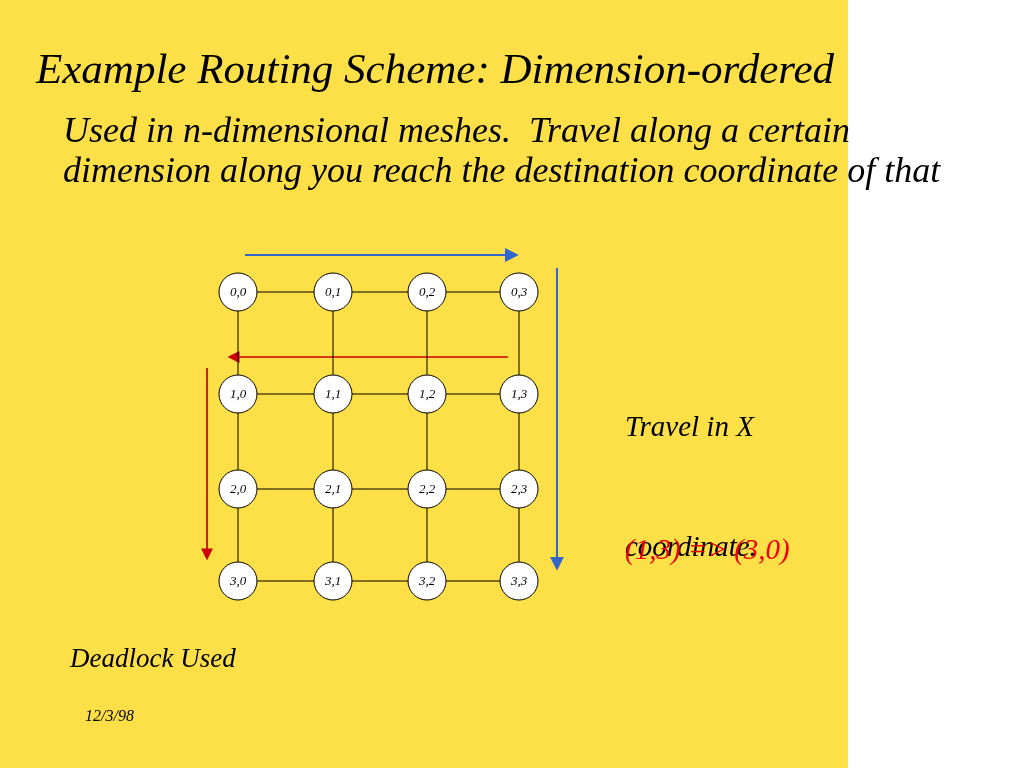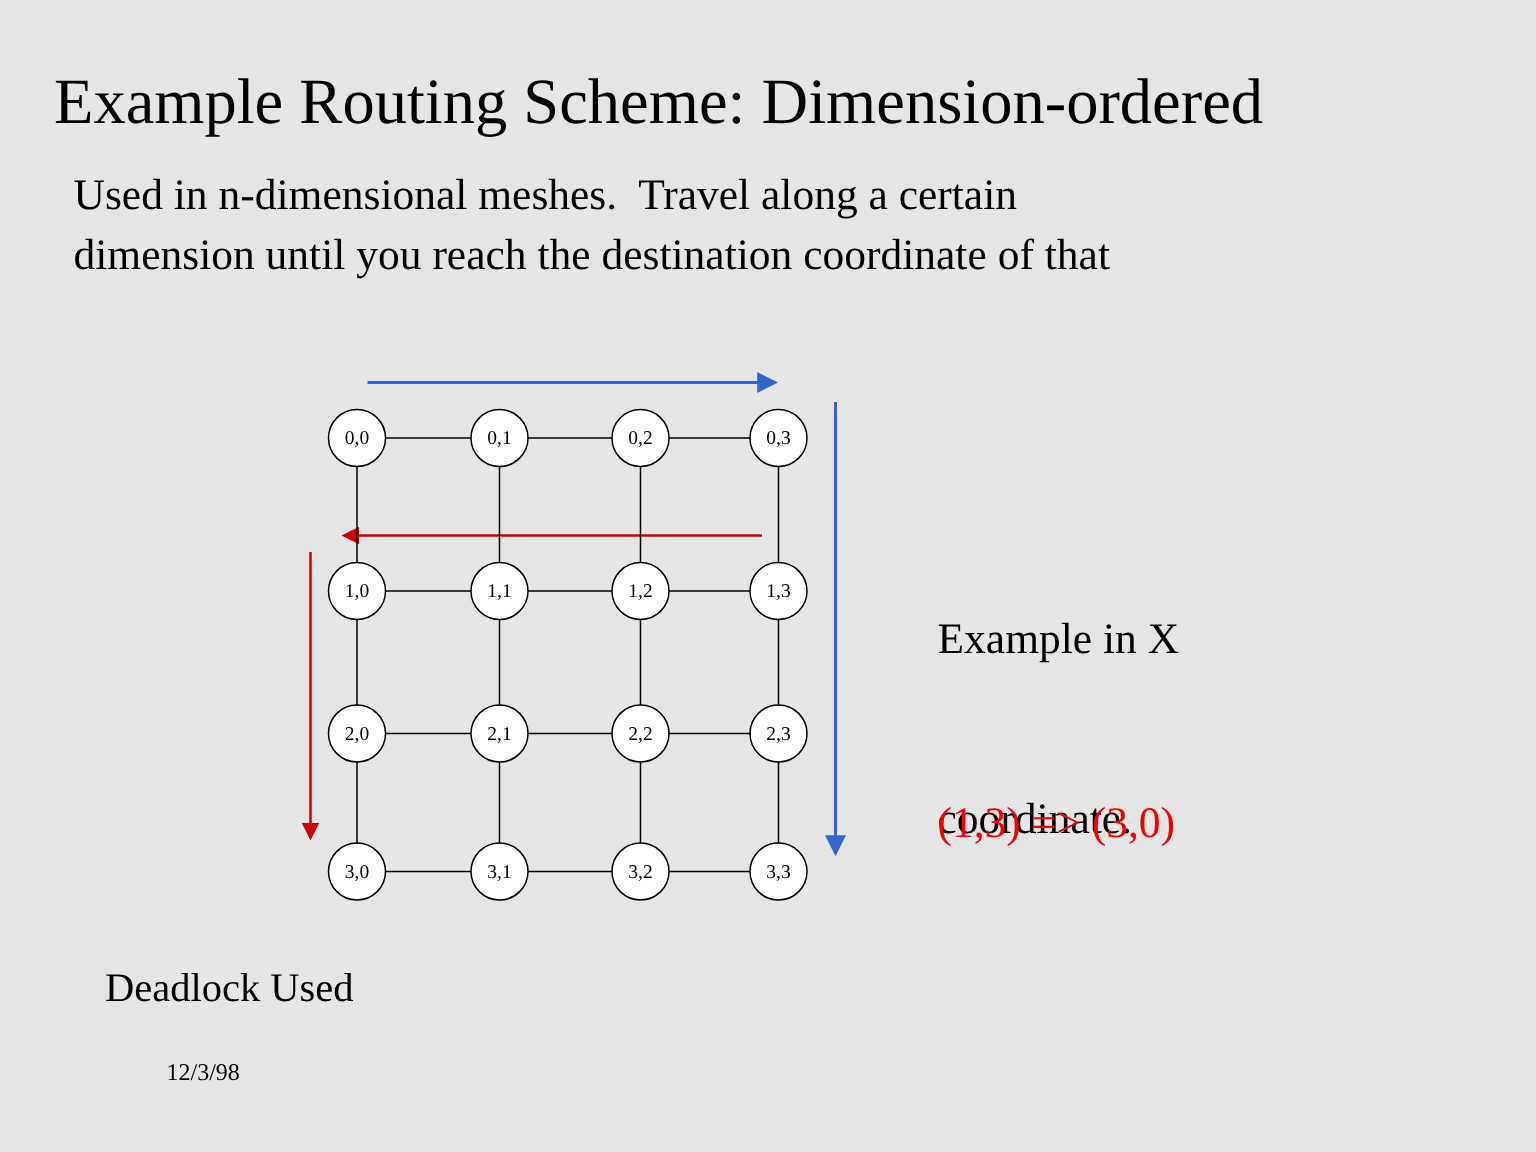--- a/index.html
+++ b/index.html
@@ -1,38 +1,39 @@
 <!DOCTYPE html>
 <html style="--blue-arrow: #3366cc; --red-arrow: #cc0000; --blue-text: #0000e0; --red-text: #ee0000;"><head>
 <meta charset="utf-8">
 <style>
   * { margin: 0; padding: 0; box-sizing: border-box; }
   html, body { background: #ffffff; }
   body { width: 1024px; height: 768px; overflow: hidden; }
   .slide {
     position: relative;
-    width: 1024px;
+    width: 848px;
     height: 768px;
-    background: #e5e5e5;
+    background: #fde047;
     font-family: "Liberation Serif", serif;
     color: #000000;
+    font-style: italic;
   }
   .title {
     position: absolute;
     left: 36px;
     top: 44px;
     font-size: 43px;
     font-weight: 400;
     white-space: nowrap;
   }
   .body-text {
     position: absolute;
-    left: 49px;
+    left: 63px;
     top: 110px;
-    font-size: 29px;
+    font-size: 36px;
     line-height: 40px;
   }
   .body-text div { white-space: pre; }
   .diagram-svg {
     position: absolute;
     left: 0;
     top: 0;
     width: 1024px;
     height: 768px;
   }
@@ -68,33 +69,32 @@
     position: absolute;
     left: 70px;
     top: 643px;
     font-size: 27px;
   }
   .date {
     position: absolute;
     left: 85px;
     top: 707px;
     font-size: 16px;
-    margin-left: 26px;
   }
 </style>
 </head>
 <body>
 
 <div class="slide">
 
   <h1 class="title">Example Routing Scheme: Dimension-ordered</h1>
 
   <div class="body-text">
     <div>Used in n-dimensional meshes.  Travel along a certain</div>
-    <div>dimension until you reach the destination coordinate of that</div>
+    <div>dimension along you reach the destination coordinate of that</div>
   </div>
 
   <svg class="diagram-svg" viewBox="0 0 1024 768" xmlns="http://www.w3.org/2000/svg">
     <defs>
       <marker id="arrow-blue" viewBox="0 0 10 10" refX="8" refY="5" markerWidth="7" markerHeight="7" orient="auto">
         <path d="M 0 0 L 10 5 L 0 10 z" class="head-blue"></path>
       </marker>
       <marker id="arrow-red" viewBox="0 0 10 10" refX="8" refY="5" markerWidth="7" markerHeight="7" orient="auto">
         <path d="M 0 0 L 10 5 L 0 10 z" class="head-red"></path>
       </marker>
@@ -149,21 +149,21 @@
     <text class="node-label" x="427" y="493">2,2</text>
     <text class="node-label" x="519" y="493">2,3</text>
 
     <text class="node-label" x="238" y="585">3,0</text>
     <text class="node-label" x="333" y="585">3,1</text>
     <text class="node-label" x="427" y="585">3,2</text>
     <text class="node-label" x="519" y="585">3,3</text>
   </svg>
 
   <div class="travel-text">
-    <div>Example in X</div>
+    <div>Travel in X</div>
     <div>coordinate.</div>
   </div>
 
   <div class="route route-red">(1,3) =&gt; (3,0)</div>
 
   <div class="deadlock">Deadlock Used</div>
   <div class="date">12/3/98</div>
 
 </div>
 

